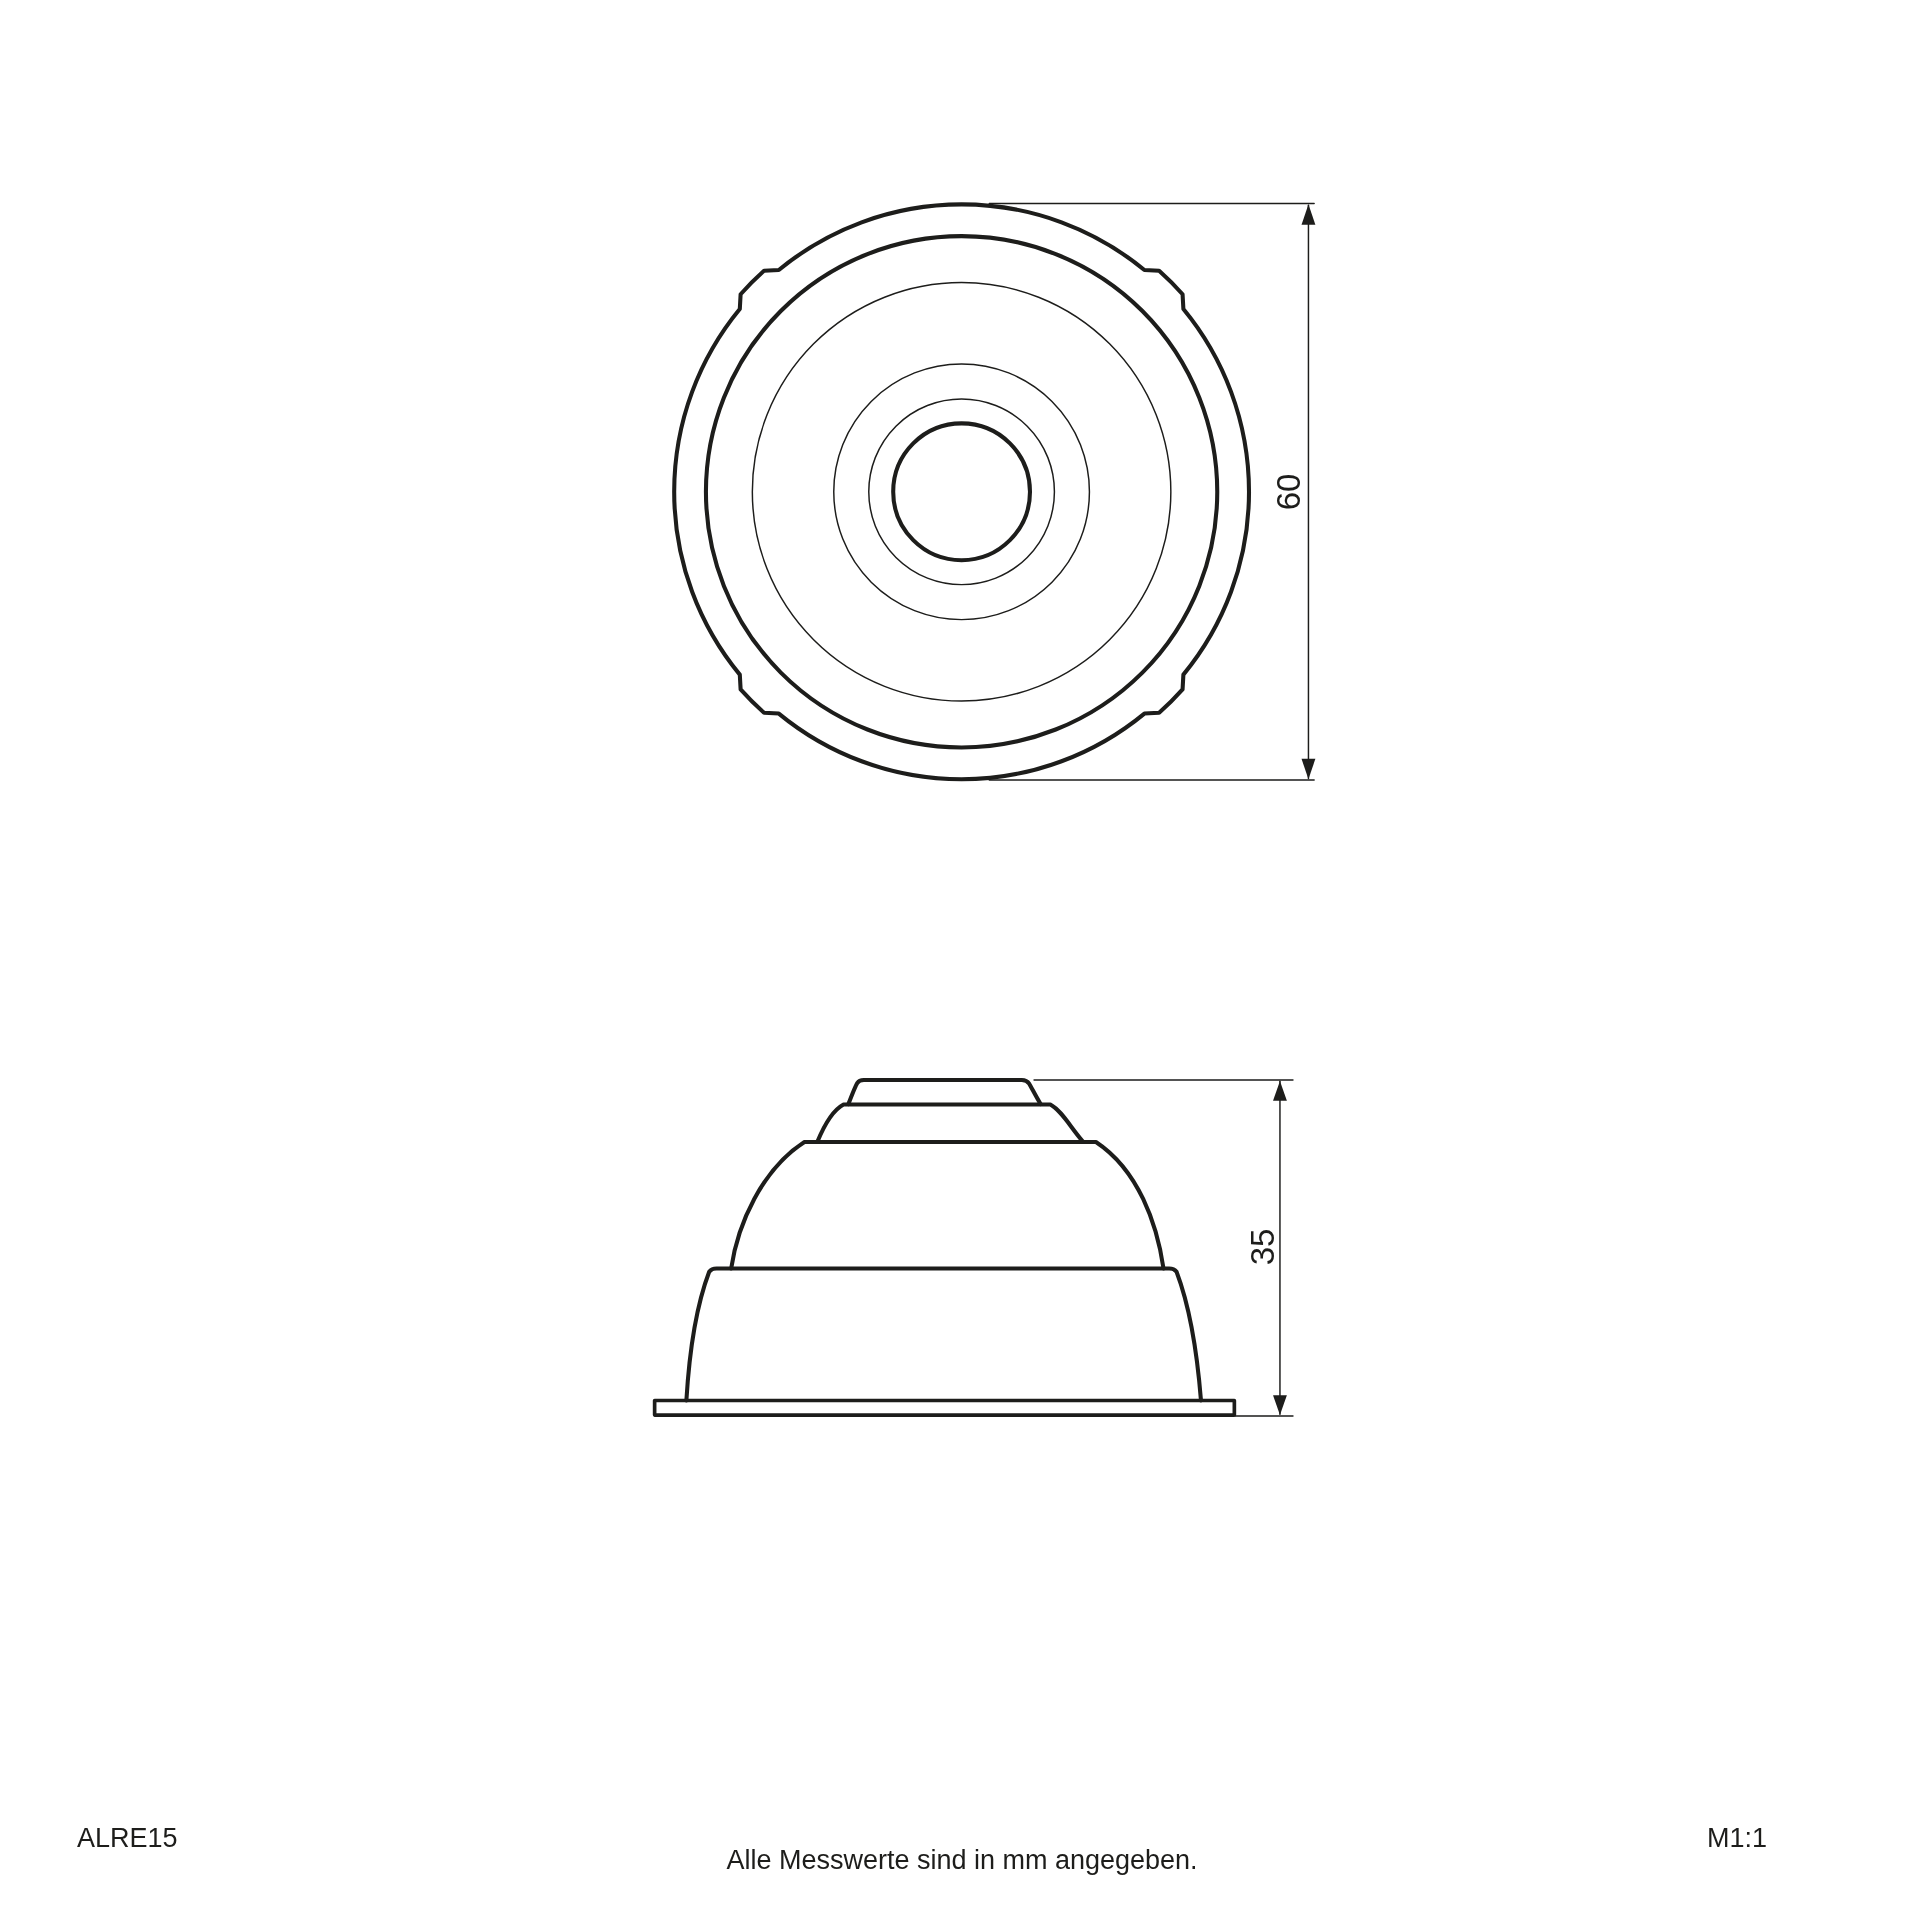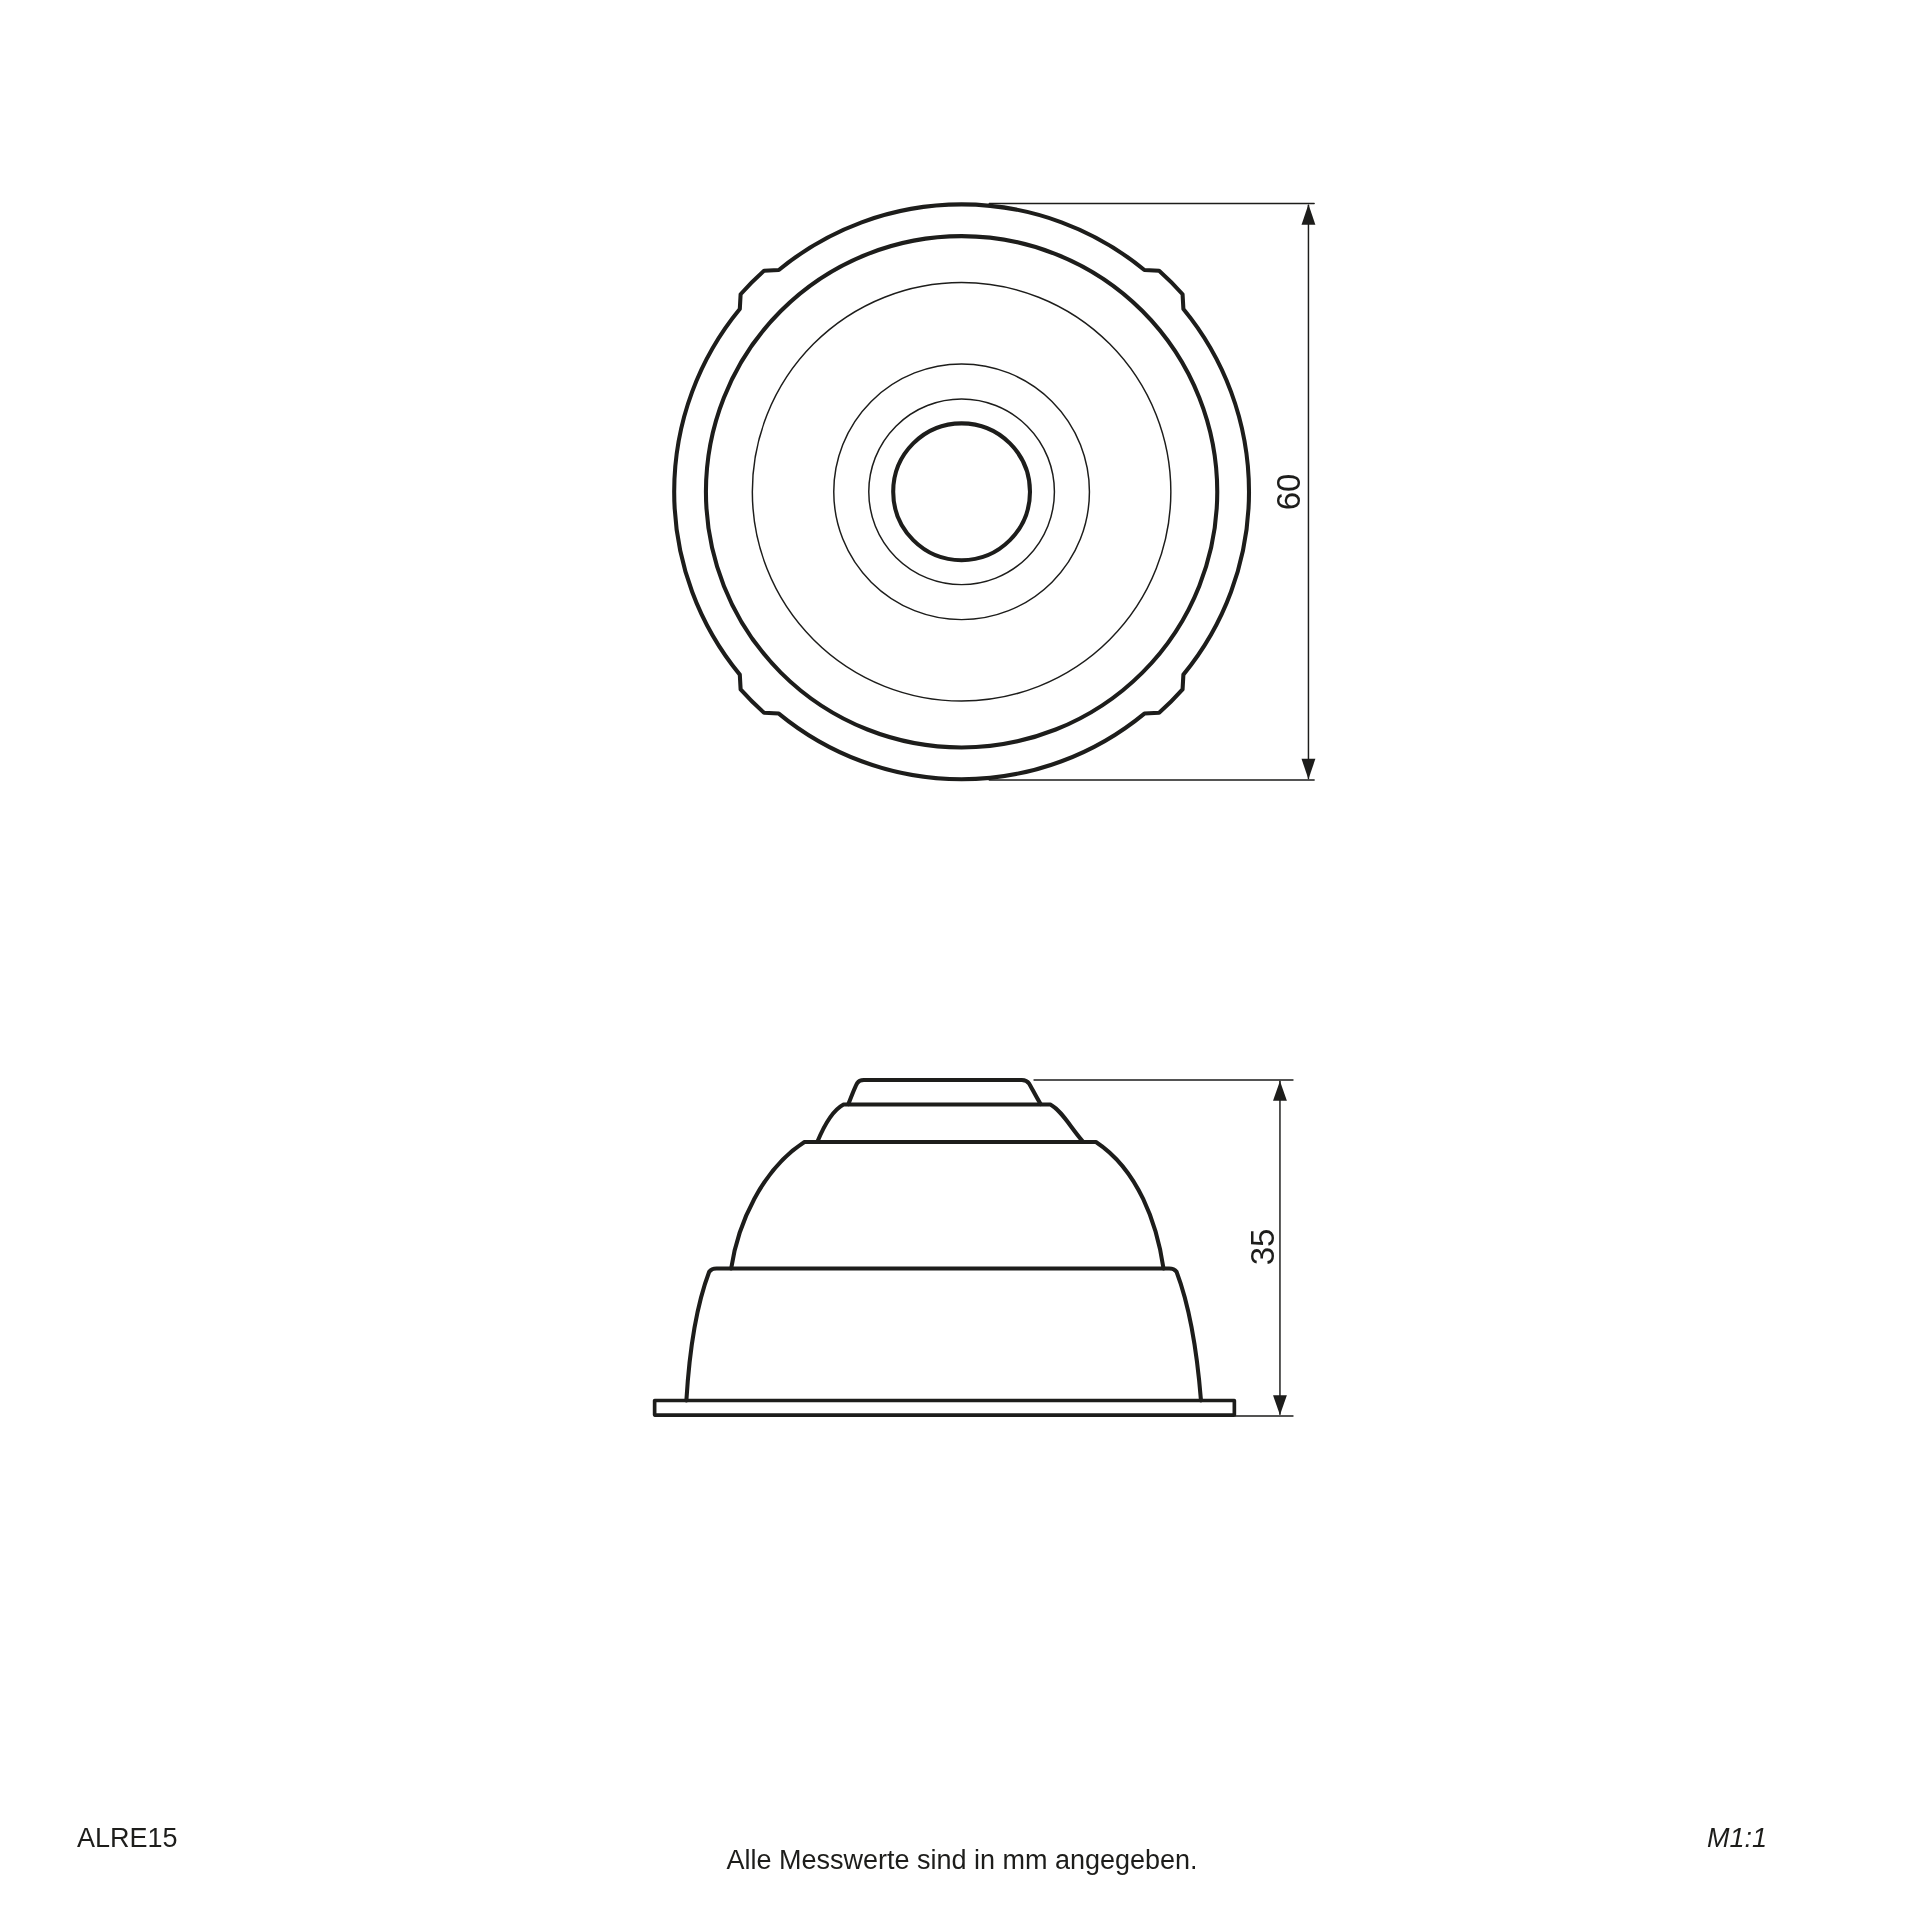--- a/index.html
+++ b/index.html
@@ -10,21 +10,21 @@
   .drawing-svg { position:absolute; left:0; top:0; width:1924px; height:1924px; }
   .dim-label {
     position:absolute; font-size:33px; color:#1d1d1b; white-space:nowrap;
     transform:translate(-50%,-50%) rotate(-90deg); transform-origin:center center;
   }
   .dim-label-60 { left:1289px; top:492px; }
   .dim-label-35 { left:1263px; top:1247px; }
   .footer-text { position:absolute; top:1823px; font-size:27px; color:#1d1d1b; white-space:nowrap; }
   .footer-left   { left:77px; }
   .footer-center { left:50%; transform:translateX(-50%);margin-top:22px; }
-  .footer-right  { right:157px;font-style:italic; }
+  .footer-right  { right:157px; }
 </style>
 </head>
 <body>
 
 <div class="sheet">
 
   <svg class="drawing-svg" viewBox="0 0 2363 2363">
     <g fill="none" stroke="#1d1d1b" stroke-linecap="round" stroke-linejoin="round">
 
       <path stroke-width="5" d="

